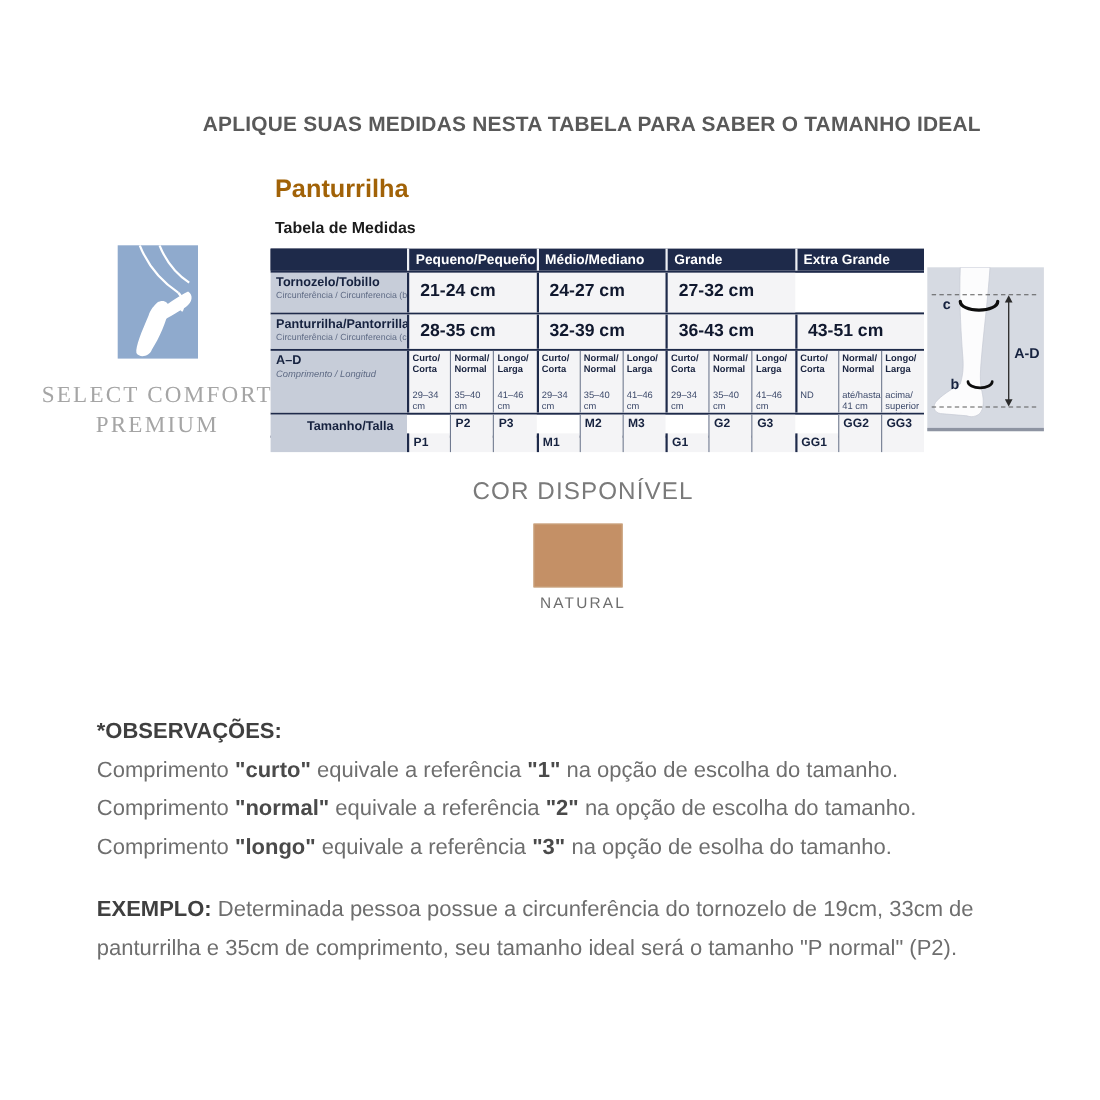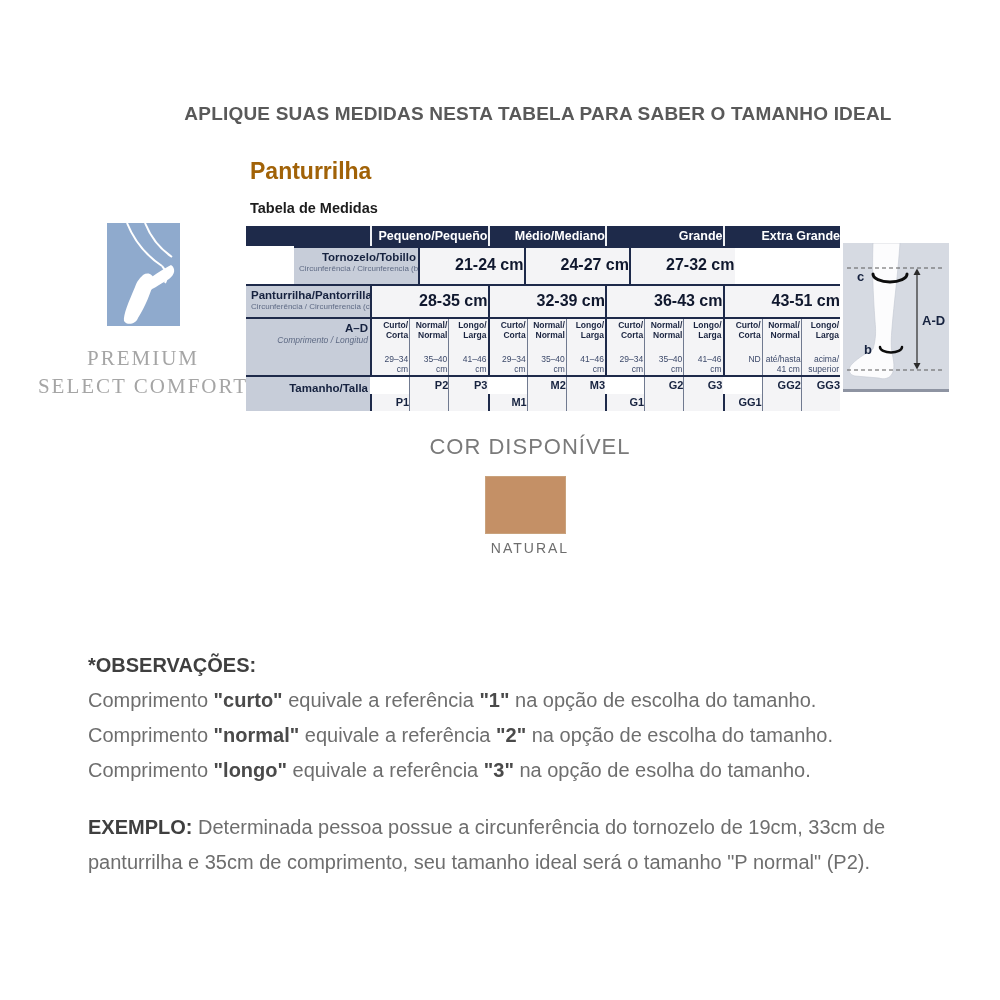--- a/index.html
+++ b/index.html
@@ -15,29 +15,29 @@
   .sec-heading{left:250px;top:158px;font-size:23px;font-weight:600;color:#a16207;}
   .sec-subheading{left:250px;top:200px;font-size:14.5px;font-weight:700;color:#1c1c1c;}
 
   
   .logo-img{left:107px;top:223px;width:73px;height:103px;background:#8faacd;}
   .logo-text{left:18px;top:344px;width:250px;text-align:center;
     font-family:"Liberation Serif",serif;font-weight:400;
     font-size:21px;line-height:28px;color:#a5a5a5;letter-spacing:2px;}
 
   
-  .sizing-table{left:246px;top:226px;width:594px;text-align:right;}
+  .sizing-table{left:246px;top:226px;width:594px;}
   .trow{display:grid;grid-template-columns:124px repeat(12,1fr);
         border-top:2px solid #1e2a4a;}
   .trow.header{border-top:none;background:#1e2a4a;height:20px;}
   .hcell{grid-column:span 3;color:#fff;font-size:12.5px;font-weight:700;
          line-height:20px;padding-left:6px;border-left:2px solid #eef0f4;
          white-space:nowrap;overflow:hidden;}
   .hlabel{background:#1e2a4a;}
-  .r-ankle{height:36px;margin-left:48px;} .r-calf{height:31px;}
+  .r-ankle{height:36px;} .r-calf{height:31px;}
   .r-len{height:56px;} .r-size{height:19px;border-bottom:2px solid #1e2a4a;}
   .labelcell{background:#c7cdd9;padding:3px 2px 0 5px;overflow:hidden;}
   .labelcell .main{font-size:11.5px;font-weight:700;color:#16223f;display:block;
                    line-height:13px;white-space:nowrap;}
   .labelcell .sub{font-size:8px;color:#5e6a84;display:block;line-height:10px;
                   white-space:nowrap;}
   .labelcell.len .sub{font-style:italic;font-size:8.5px;}
   .labelcell.size .main{line-height:16px;margin-left:28px;}
   .vcell{grid-column:span 3;background:#f4f4f6;font-size:16px;font-weight:700;
          color:#10182e;padding:8px 0 0 10px;border-left:2px solid #1e2a4a;
@@ -89,22 +89,22 @@
     <svg width="73" height="103" viewBox="0 0 73 103">
       <path d="M20,0 C28,20 40,33 55,43" fill="none" stroke="#ffffff" stroke-width="2"></path>
       <path d="M38,0 C44,15 53,26 65,34" fill="none" stroke="#ffffff" stroke-width="2"></path>
       <path d="M55,43 C60,48 61,55 58,60" fill="none" stroke="#ffffff" stroke-width="2"></path>
       <path d="M36,52 C41,49 46,51 47,57 C44,70 38,84 31,95 C29,101 20,103 17,98 C16,92 22,78 28,64 C30,58 33,55 36,52 Z" fill="#ffffff"></path>
       <path d="M34,62 C44,54 56,46 64,42 C69,45 68,52 62,56 C52,62 44,67 38,70 C34,69 32,65 34,62 Z" fill="#ffffff"></path>
     </svg>
   </span>
 </div>
 <div class="abs logo-text">
+  <div>SELECT COMFORT</div>
   <div>PREMIUM</div>
-  <div>SELECT COMFORT</div>
 </div>
 
 <div class="abs sizing-table">
   <div class="trow header">
     <div class="hlabel"></div>
     <div class="hcell">Pequeno/Pequeño</div>
     <div class="hcell">Médio/Mediano</div>
     <div class="hcell">Grande</div>
     <div class="hcell">Extra Grande</div>
   </div>

